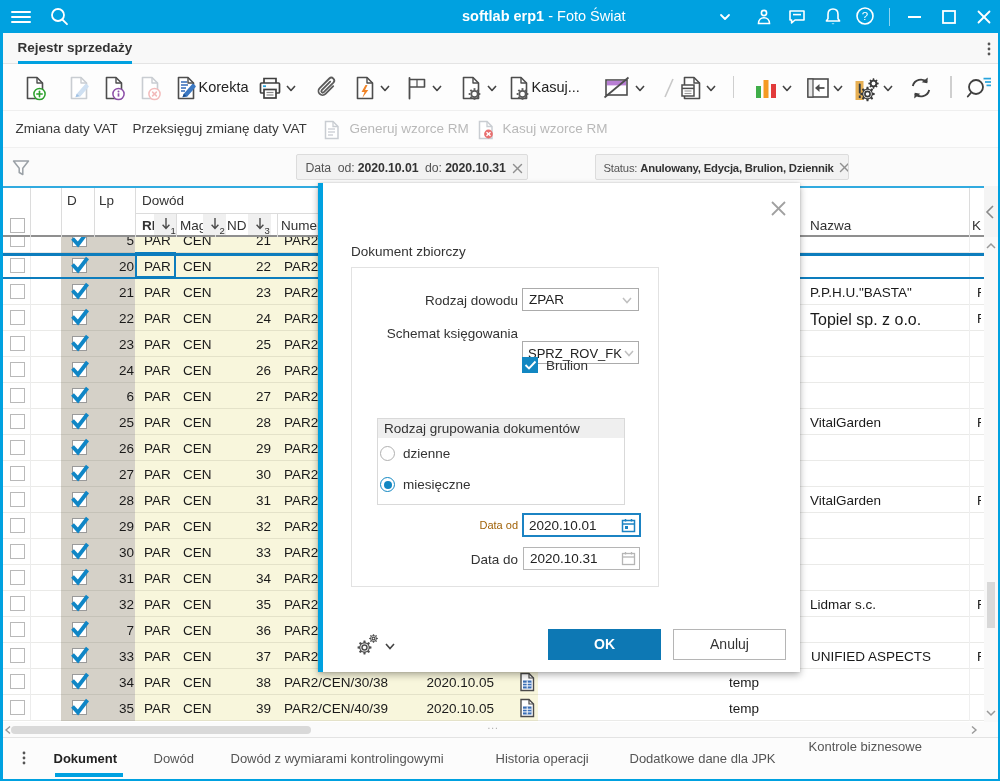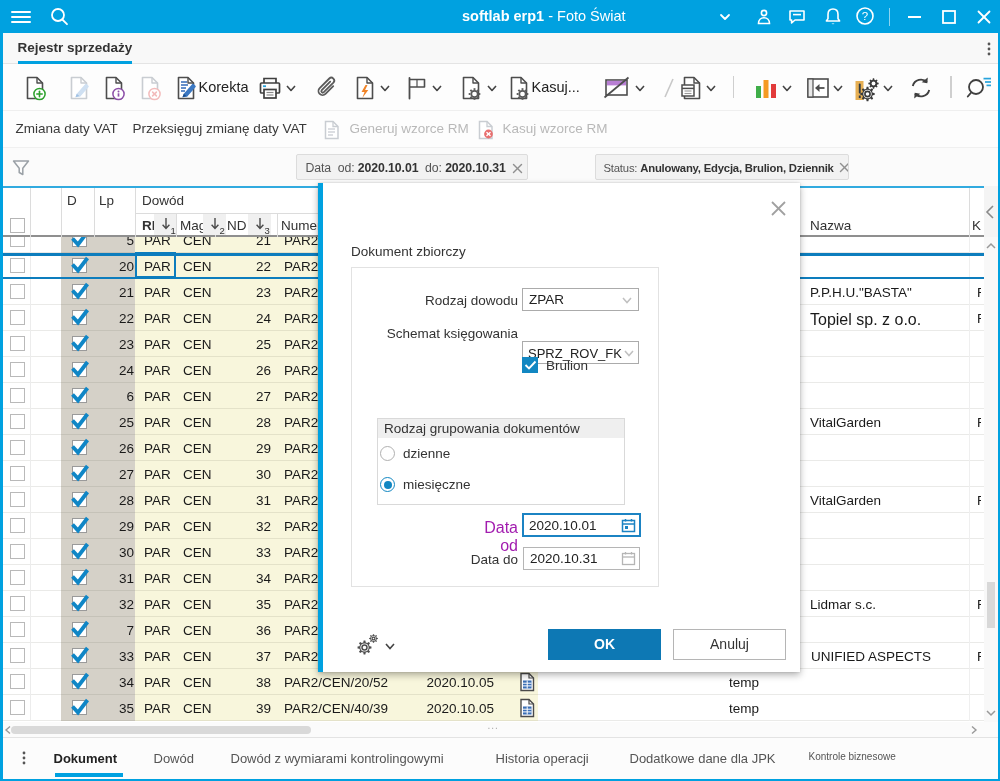--- a/index.html
+++ b/index.html
@@ -647,21 +647,21 @@
 <div class="abs" style="left:0;top:25px;width:981px;height:1px;background:rgba(95,90,75,0.13);"></div>
 <div class="abs" style="left:7.5px;top:5px;width:15px;height:15px;background:#fff;border:1px solid #b9b9b9;"></div>
 <div class="abs" style="left:69px;top:5px;width:15px;height:15px;background:#fff;border:1px solid #9a9a9a;"></div>
 <svg class="abs" style="left:67.5px;top:3px" width="21" height="19" viewBox="0 0 21 19">
           <path d="M2.5 8.5 L8 14.5 L17.5 2" fill="none" stroke="#0f86c6" stroke-width="3.8"></path>
         </svg>
 <div class="abs" style="left:91.5px;top:6px;width:40px;font-size:13.5px;color:#1a1a1a;text-align:right;">34</div>
 <div class="abs" style="left:141.5px;top:6px;font-size:13.5px;color:#1a1a1a;">PAR</div>
 <div class="abs" style="left:180.5px;top:6px;font-size:13.5px;color:#1a1a1a;">CEN</div>
 <div class="abs" style="left:212.5px;top:6px;width:56px;font-size:13.5px;color:#1a1a1a;text-align:right;">38</div>
-<div class="abs" style="left:281.5px;top:6px;font-size:13.5px;color:#1a1a1a;white-space:nowrap;">PAR2/CEN/20/52</div>
+<div class="abs" style="left:281.5px;top:6px;font-size:13.5px;color:#1a1a1a;white-space:nowrap;">PAR2/CEN/30/38</div>
 <div class="abs" style="left:421.5px;top:6px;width:70px;font-size:13.5px;color:#1a1a1a;text-align:right;">2020.10.05</div>
 <svg class="abs" style="left:515.5px;top:3px" width="18" height="20" viewBox="0 0 18 20">
           <path d="M3 1.5 H11 L15.5 6 V18.5 H3 Z" fill="#fff" stroke="#4a4a4a" stroke-width="1.4"></path>
           <path d="M11 1.5 V6 H15.5" fill="none" stroke="#4a4a4a" stroke-width="1.2"></path>
           <rect x="5" y="8.5" width="8.5" height="8" fill="#3a6fb5"></rect>
           <g stroke="#fff" stroke-width="1">
             <line x1="5" y1="11.2" x2="13.5" y2="11.2"></line>
             <line x1="5" y1="13.9" x2="13.5" y2="13.9"></line>
             <line x1="9.2" y1="8.5" x2="9.2" y2="16.5"></line>
           </g>
@@ -728,21 +728,21 @@
           <circle cx="8" cy="8" r="1.4"></circle>
           <circle cx="8" cy="13" r="1.4"></circle>
         </g>
       </svg>
 <div class="abs" style="left:51px;top:13px;font-size:13px;font-weight:bold;color:#222;">Dokument</div>
 <div class="abs" style="left:52px;top:35px;width:68px;height:3.5px;background:#00a1e0;"></div>
 <div class="abs" style="left:151px;top:13px;font-size:13px;color:#555;">Dowód</div>
 <div class="abs" style="left:228px;top:13px;font-size:13px;color:#555;">Dowód z wymiarami kontrolingowymi</div>
 <div class="abs" style="left:493px;top:13px;font-size:13px;color:#555;">Historia operacji</div>
 <div class="abs" style="left:627px;top:13px;font-size:13px;color:#555;">Dodatkowe dane dla JPK</div>
-<div class="abs" style="left:806px;top:13px;font-size:10px;color:#555;">Kontrole biznesowe</div>
+<div class="abs" style="left:806px;top:1px;font-size:13px;color:#555;">Kontrole biznesowe</div>
 </div>
 <div class="abs" style="left:318px;top:183px;width:482px;height:489px;background:#fff;box-shadow:0 3px 7px rgba(0,0,0,0.30),0 0 2px rgba(0,0,0,0.15);">
 <div class="abs" style="left:0;top:0;width:5px;height:489px;background:#00a1e0;"></div>
 <svg class="abs" style="left:452px;top:17px" width="17" height="17" viewBox="0 0 17 17">
         <g stroke="#a0a0a0" stroke-width="1.8">
           <line x1="2" y1="2" x2="15" y2="15"></line>
           <line x1="15" y1="2" x2="2" y2="15"></line>
         </g>
       </svg>
 <div class="abs" style="left:33px;top:61px;font-size:13.5px;color:#333;">Dokument zbiorczy</div>
@@ -767,21 +767,21 @@
       </svg>
 <div class="abs" style="left:228px;top:175px;font-size:13.5px;color:#333;">Brulion</div>
 <div class="abs" style="left:59px;top:235px;width:248px;height:87px;border:1px solid #d9d9d9;background:#fff;"></div>
 <div class="abs" style="left:60px;top:236px;width:246px;height:19px;background:#efefef;"></div>
 <div class="abs" style="left:66px;top:238px;font-size:13.5px;color:#333;">Rodzaj grupowania dokumentów</div>
 <div class="abs" style="left:62px;top:263px;width:15px;height:15px;border:1px solid #b0b0b0;border-radius:50%;background:#fff;"></div>
 <div class="abs" style="left:85px;top:263px;font-size:13.5px;color:#333;">dzienne</div>
 <div class="abs" style="left:62px;top:294px;width:15px;height:15px;border:1px solid #1287c2;border-radius:50%;background:#fff;"></div>
 <div class="abs" style="left:65.5px;top:297.5px;width:8px;height:8px;border-radius:50%;background:#1287c2;"></div>
 <div class="abs" style="left:85px;top:294px;font-size:13.5px;color:#333;">miesięczne</div>
-<div class="abs" style="left:150px;top:336px;width:50px;font-size:16px;color:#a21caf;text-align:right;">Data od</div>
+<div class="abs" style="left:150px;top:336px;width:50px;font-size:11px;color:#a16207;text-align:right;">Data od</div>
 <div class="abs" style="left:204px;top:330px;width:119px;height:24px;border:2px solid #1b83c3;background:#fff;">
         <div style="padding:2.5px 0 0 5px;font-size:13.5px;color:#222;">2020.10.01</div>
       </div>
 <svg class="abs" style="left:303px;top:335px" width="15" height="15" viewBox="0 0 15 15">
         <rect x="1.5" y="2.5" width="12" height="11" fill="none" stroke="#1b83c3" stroke-width="1.5"></rect>
         <line x1="1.5" y1="6" x2="13.5" y2="6" stroke="#1b83c3" stroke-width="1.5"></line>
         <line x1="4.5" y1="1" x2="4.5" y2="3.5" stroke="#1b83c3" stroke-width="1.5"></line>
         <line x1="10.5" y1="1" x2="10.5" y2="3.5" stroke="#1b83c3" stroke-width="1.5"></line>
         <rect x="4" y="8" width="3" height="3" fill="#1b83c3"></rect>
       </svg>

